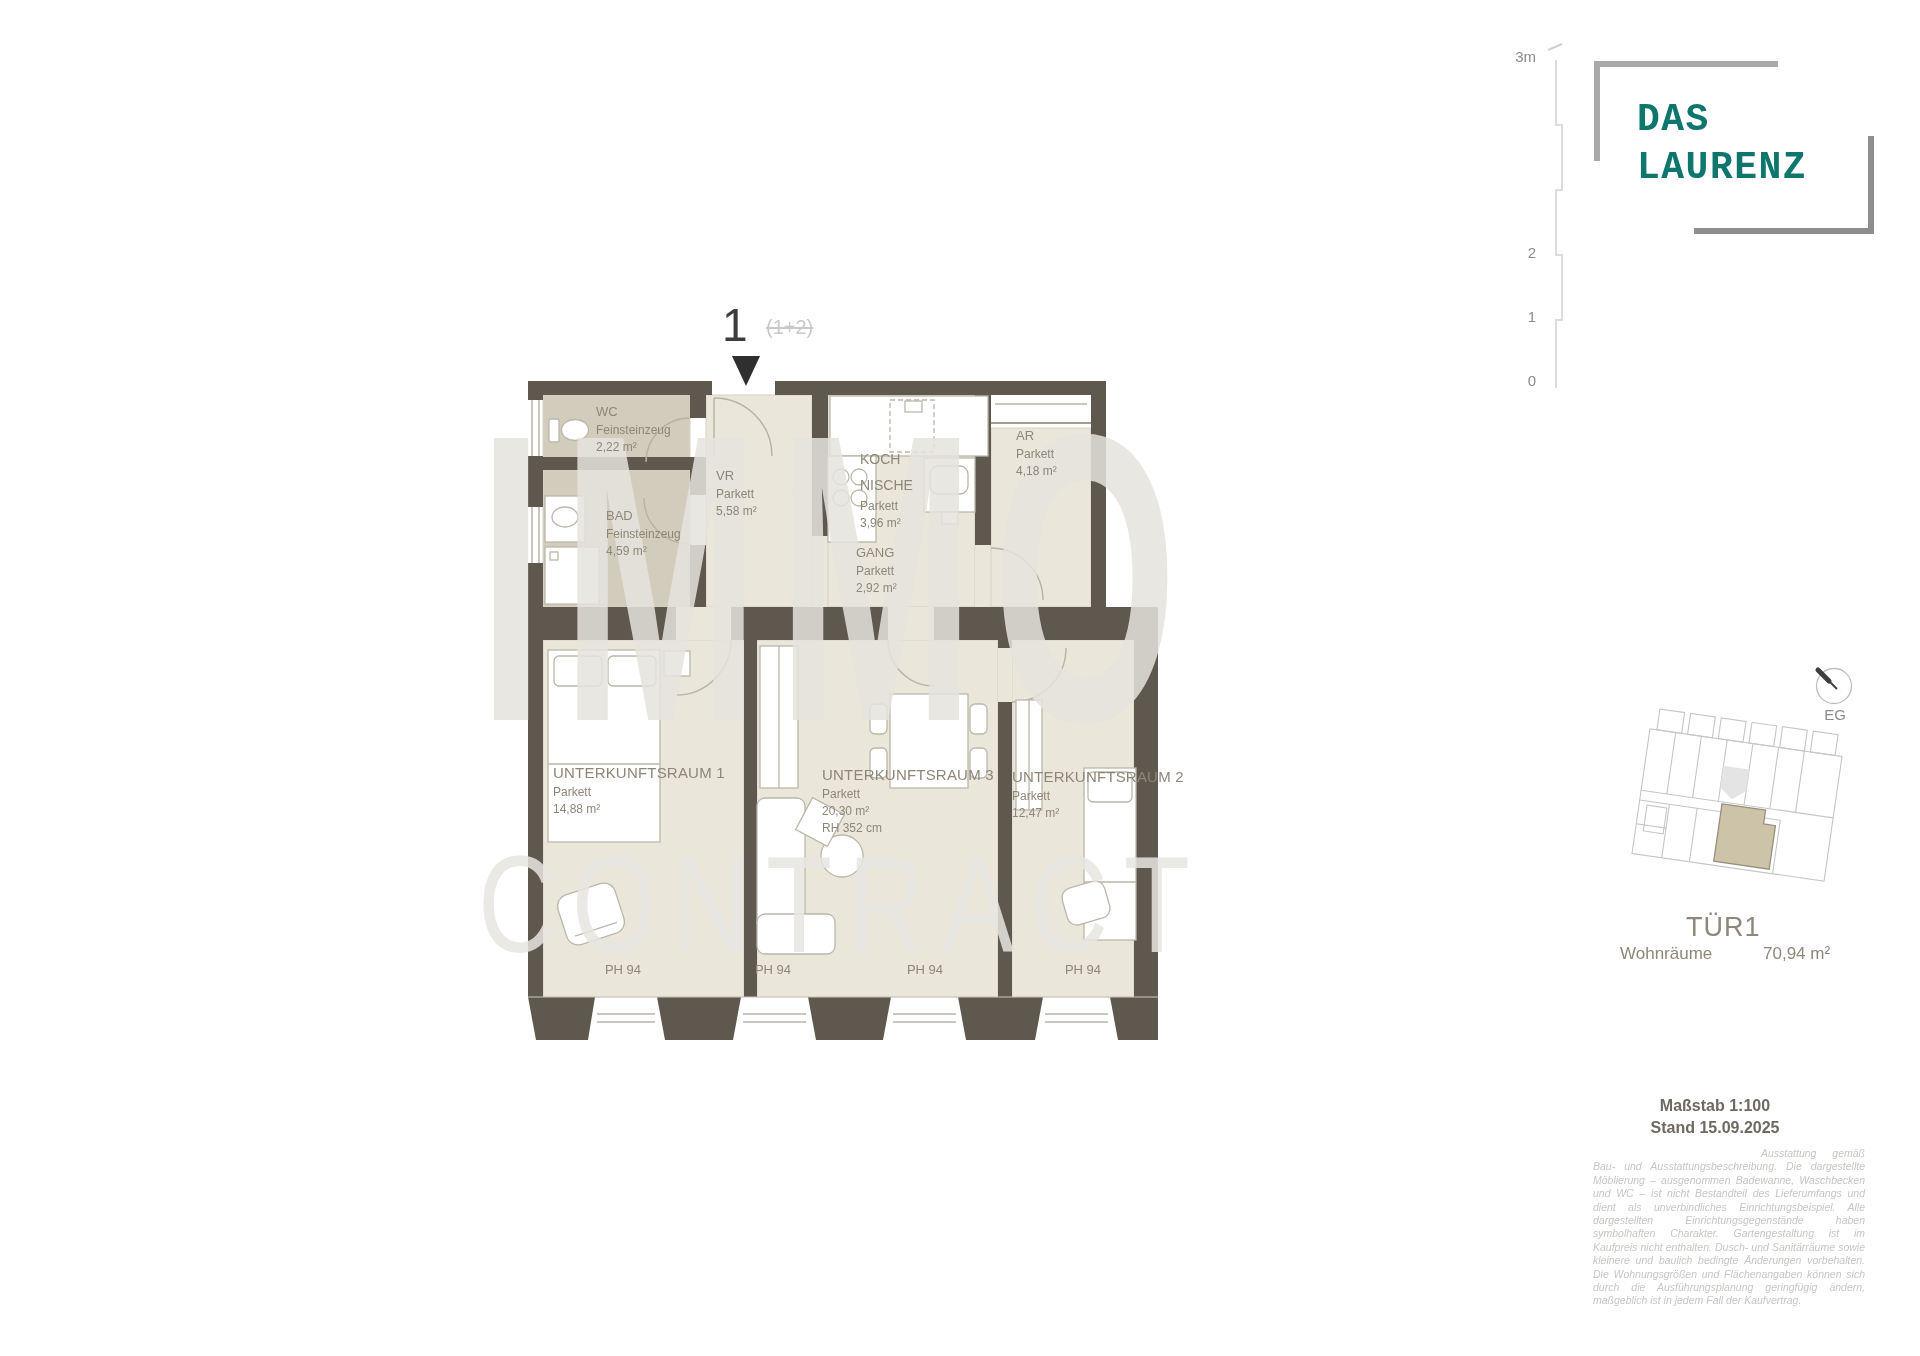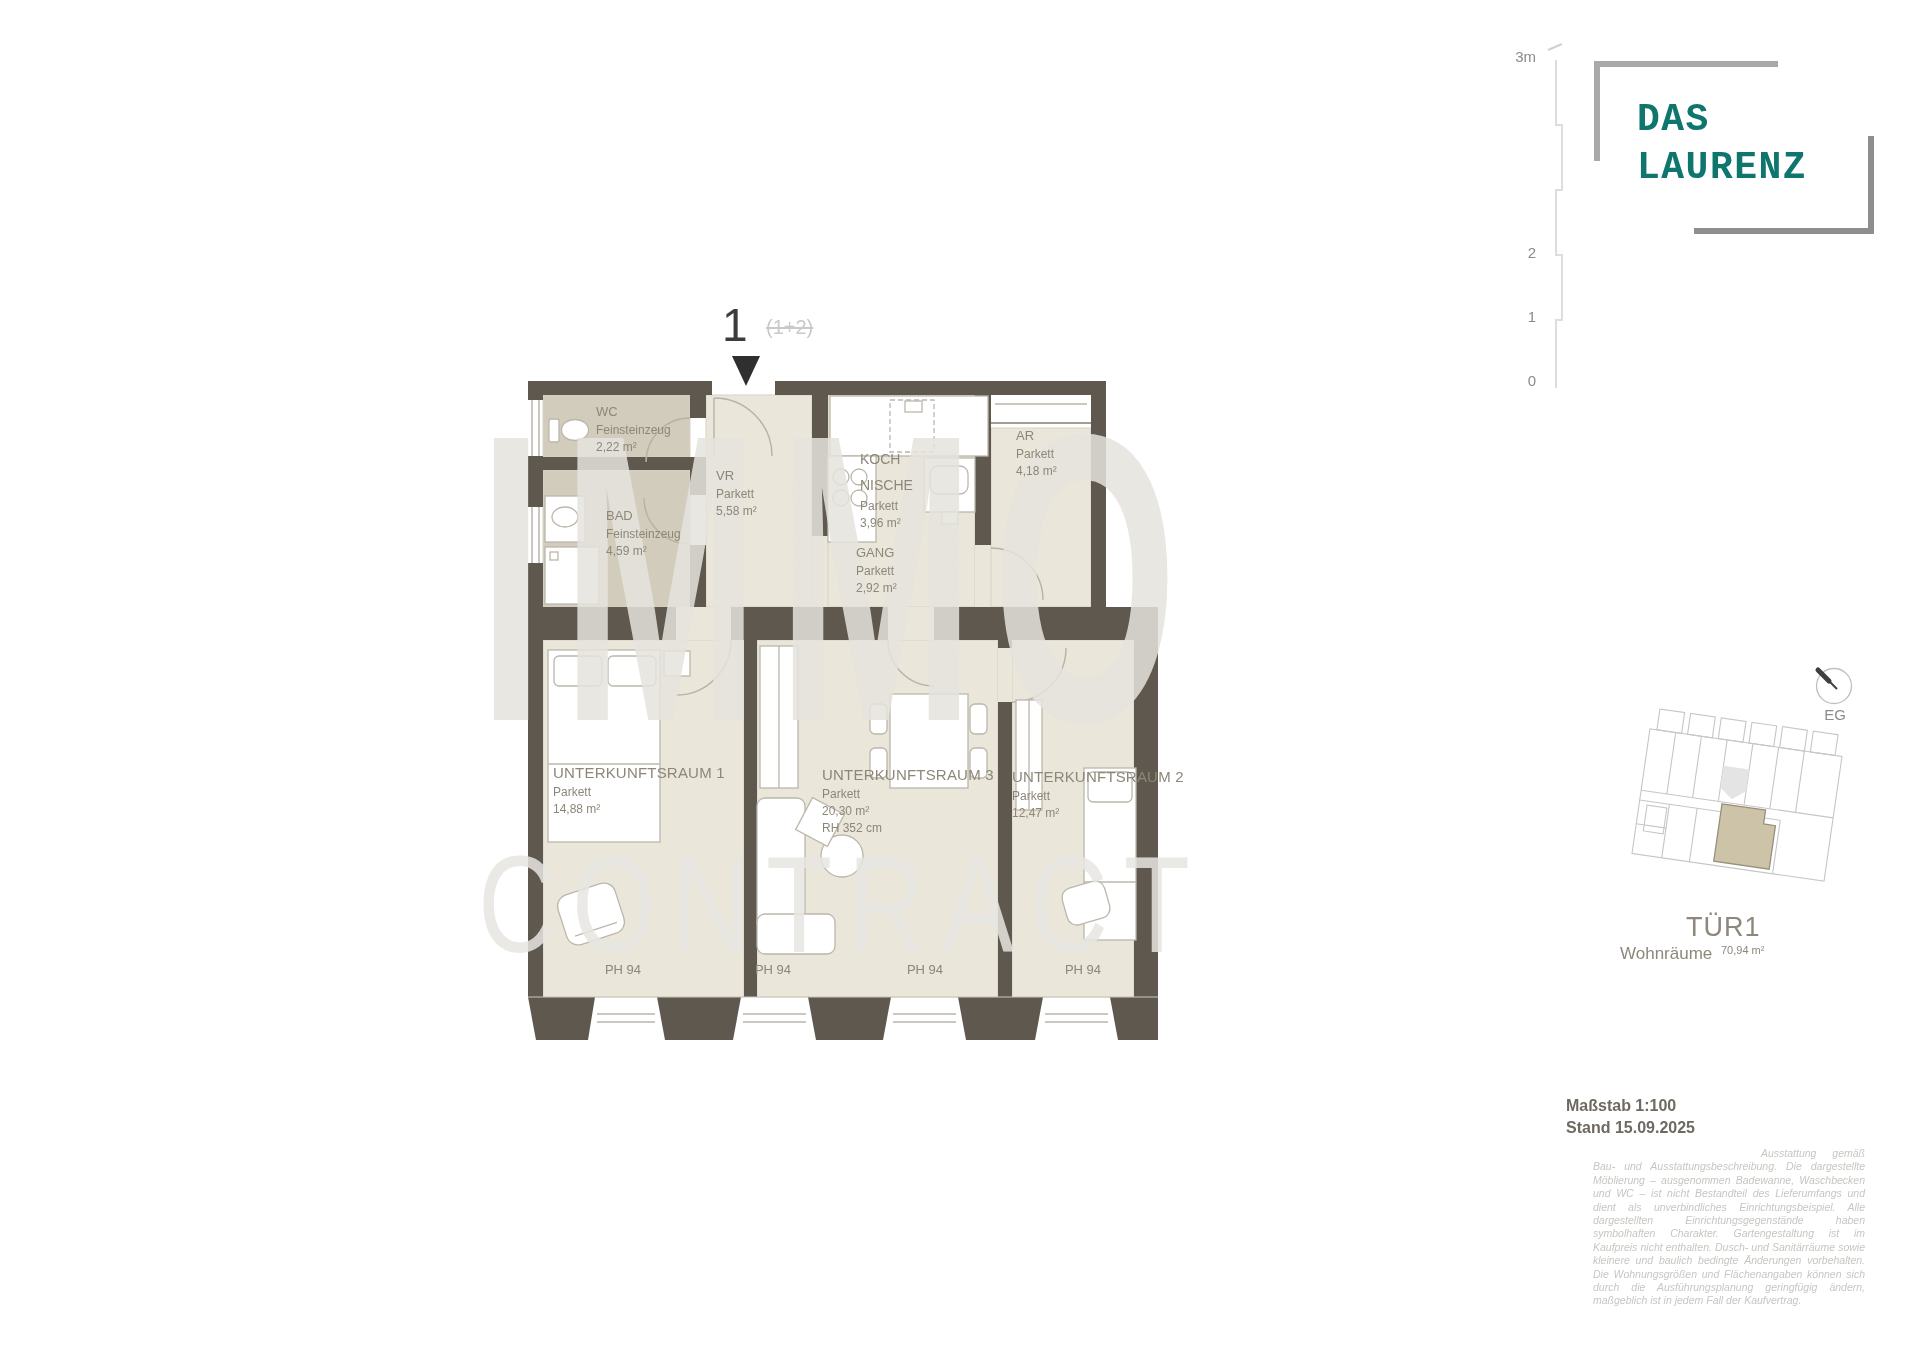--- a/index.html
+++ b/index.html
@@ -31,22 +31,22 @@
   
   .ruler-label{position:absolute;left:1496px;width:40px;text-align:right;font-size:15px;
                color:#8b8b8b;z-index:3;}
   .logo-line{position:absolute;left:1637px;font-size:38px;font-weight:bold;color:#0f766e;
              letter-spacing:1.5px;z-index:3;font-family:Liberation Mono, monospace;}
   .eg{position:absolute;left:1820px;top:706px;width:30px;text-align:center;font-size:15px;
       color:#8c8c8c;z-index:3;}
   .unit-title{position:absolute;left:1686px;top:912px;font-size:27px;color:#8e887c;
               letter-spacing:1px;z-index:3;}
   .unit-lbl{position:absolute;left:1620px;top:944px;font-size:17px;color:#8e887c;z-index:3;}
-  .unit-val{position:absolute;left:1721px;top:944px;font-size:11px;color:#8e887c;z-index:3;}
-  .scale-line{position:absolute;left:1566px;width:298px;text-align:left;font-size:16px;
+  .unit-val{position:absolute;left:1763px;top:944px;font-size:17px;color:#8e887c;z-index:3;}
+  .scale-line{position:absolute;left:1566px;width:298px;text-align:center;font-size:16px;
               font-weight:bold;color:#6e6961;z-index:3;}
   .disclaimer{position:absolute;left:1593px;top:1147px;width:272px;font-size:10.5px;
               line-height:13.4px;color:#c8c6c2;text-align:justify;text-indent:168px;z-index:3;font-style:italic;}
 </style>
 </head>
 <body>
 
 <div class="canvas">
 
   <svg width="1920" height="1356" viewBox="0 0 1920 1356">

